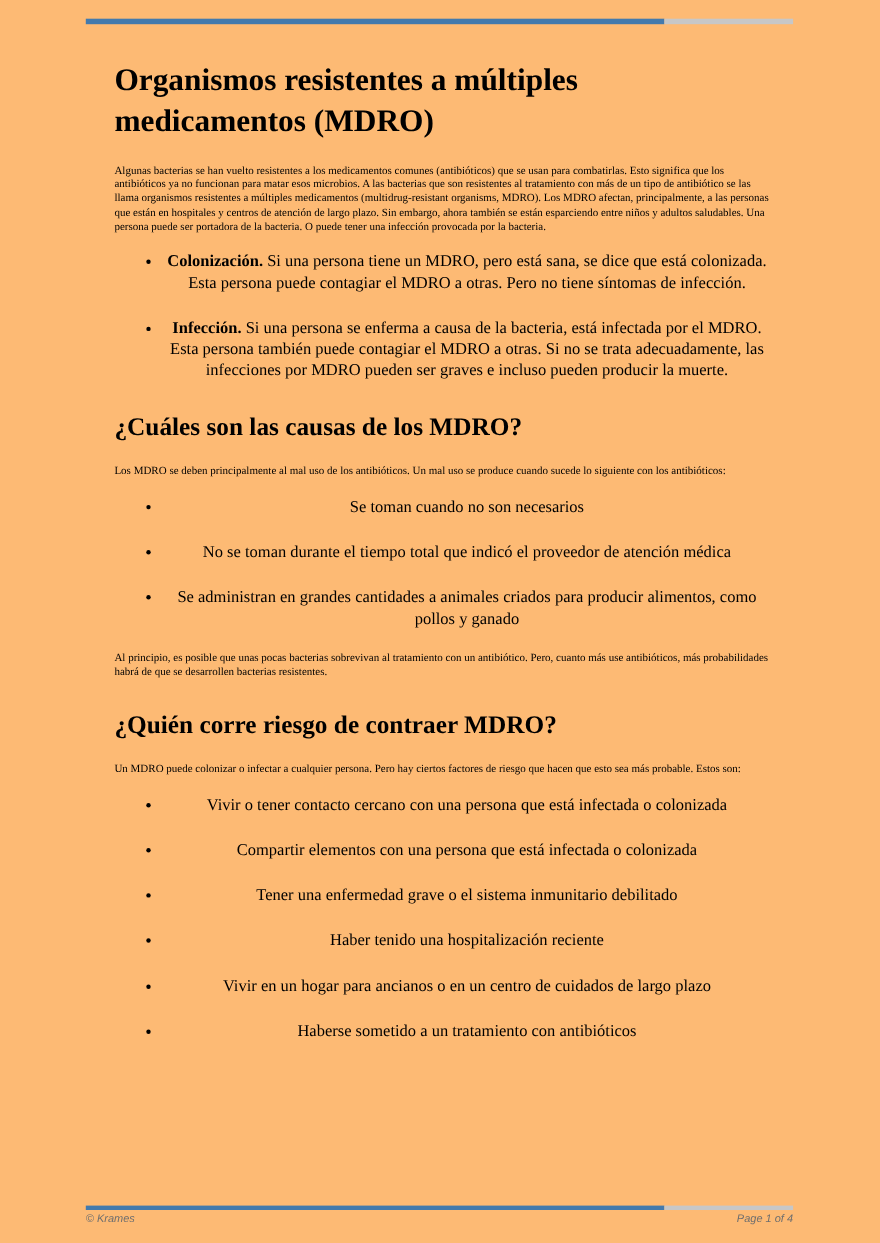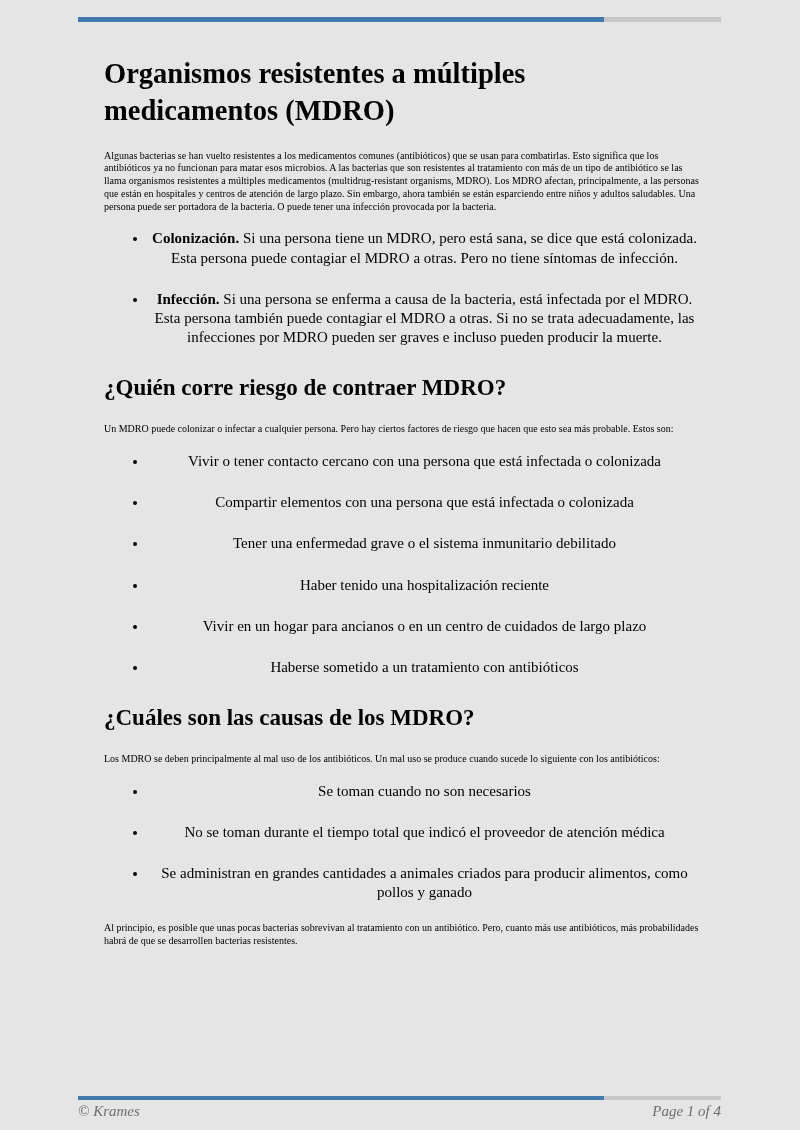--- a/index.html
+++ b/index.html
@@ -1,21 +1,21 @@
 <!DOCTYPE html>
 <html style="--accent-blue: #437aad; --bar-gray: #c7c7c7;"><head>
 <meta charset="utf-8">
 <style>
   * { margin: 0; padding: 0; box-sizing: border-box; }
   html, body { background: #ffffff; }
   .page {
     position: relative;
     width: 800px;
     height: 1130px;
-    background: #e5e5e5;
+    background: #fdba74;
     overflow: hidden;
     font-family: "Liberation Serif", "DejaVu Serif", serif;
     color: #000000;
   }
   .accent-bar {
     display: flex;
     height: 5px;
   }
   .accent-bar .bar-blue { width: 81.8%; background: var(--accent-blue, #437aad); }
   .accent-bar .bar-gray { flex: 1; background: var(--bar-gray, #c7c7c7); }
@@ -64,23 +64,23 @@
   .footer {
     position: absolute;
     left: 78px;
     top: 1096px;
     width: 643px;
   }
   .footer .accent-bar { height: 4px; margin-bottom: 3px; }
   .footer-row {
     display: flex;
     justify-content: space-between;
-    font-family: Liberation Serif, serif;
+    font-family: Liberation Sans, sans-serif;
     font-style: italic;
-    font-size: 15px;
+    font-size: 10px;
     color: #6e6e6e;
     text-align: center;
   }
 </style>
 </head>
 <body>
 
 <div class="page">
 
   <div class="accent-bar top-bar">
@@ -93,41 +93,41 @@
     <h1>Organismos resistentes a múltiples medicamentos (MDRO)</h1>
 
     <p>Algunas bacterias se han vuelto resistentes a los medicamentos comunes (antibióticos) que se usan para combatirlas. Esto significa que los antibióticos ya no funcionan para matar esos microbios. A las bacterias que son resistentes al tratamiento con más de un tipo de antibiótico se las llama organismos resistentes a múltiples medicamentos (multidrug-resistant organisms, MDRO). Los MDRO afectan, principalmente, a las personas que están en hospitales y centros de atención de largo plazo. Sin embargo, ahora también se están esparciendo entre niños y adultos saludables. Una persona puede ser portadora de la bacteria. O puede tener una infección provocada por la bacteria.</p>
 
     <ul>
       <li><span class="lead">Colonización.</span> <span>Si una persona tiene un MDRO, pero está sana, se dice que está colonizada. Esta persona puede contagiar el MDRO a otras. Pero no tiene síntomas de infección.</span></li>
       <li><span class="lead">Infección.</span> <span>Si una persona se enferma a causa de la bacteria, está infectada por el MDRO. Esta persona también puede contagiar el MDRO a otras. Si no se trata adecuadamente, las infecciones por MDRO pueden ser graves e incluso pueden producir la muerte.</span></li>
     </ul>
 
     <section>
+      <h2>¿Cuáles son las causas de los MDRO?</h2>
+      <p>Los MDRO se deben principalmente al mal uso de los antibióticos. Un mal uso se produce cuando sucede lo siguiente con los antibióticos:</p>
+      <ul>
+        <li>Se toman cuando no son necesarios</li>
+        <li>No se toman durante el tiempo total que indicó el proveedor de atención médica</li>
+        <li>Se administran en grandes cantidades a animales criados para producir alimentos, como pollos y ganado</li>
+      </ul>
+      <p>Al principio, es posible que unas pocas bacterias sobrevivan al tratamiento con un antibiótico. Pero, cuanto más use antibióticos, más probabilidades habrá de que se desarrollen bacterias resistentes.</p>
+    </section>
+
+    <section>
       <h2>¿Quién corre riesgo de contraer MDRO?</h2>
       <p>Un MDRO puede colonizar o infectar a cualquier persona. Pero hay ciertos factores de riesgo que hacen que esto sea más probable. Estos son:</p>
       <ul>
         <li>Vivir o tener contacto cercano con una persona que está infectada o colonizada</li>
         <li>Compartir elementos con una persona que está infectada o colonizada</li>
         <li>Tener una enfermedad grave o el sistema inmunitario debilitado</li>
         <li>Haber tenido una hospitalización reciente</li>
         <li>Vivir en un hogar para ancianos o en un centro de cuidados de largo plazo</li>
         <li>Haberse sometido a un tratamiento con antibióticos</li>
       </ul>
-    </section>
-
-    <section>
-      <h2>¿Cuáles son las causas de los MDRO?</h2>
-      <p>Los MDRO se deben principalmente al mal uso de los antibióticos. Un mal uso se produce cuando sucede lo siguiente con los antibióticos:</p>
-      <ul>
-        <li>Se toman cuando no son necesarios</li>
-        <li>No se toman durante el tiempo total que indicó el proveedor de atención médica</li>
-        <li>Se administran en grandes cantidades a animales criados para producir alimentos, como pollos y ganado</li>
-      </ul>
-      <p>Al principio, es posible que unas pocas bacterias sobrevivan al tratamiento con un antibiótico. Pero, cuanto más use antibióticos, más probabilidades habrá de que se desarrollen bacterias resistentes.</p>
     </section>
 
   </main>
 
   <footer class="footer">
     <div class="accent-bar">
       <div class="bar-blue"></div>
       <div class="bar-gray"></div>
     </div>
     <div class="footer-row">

